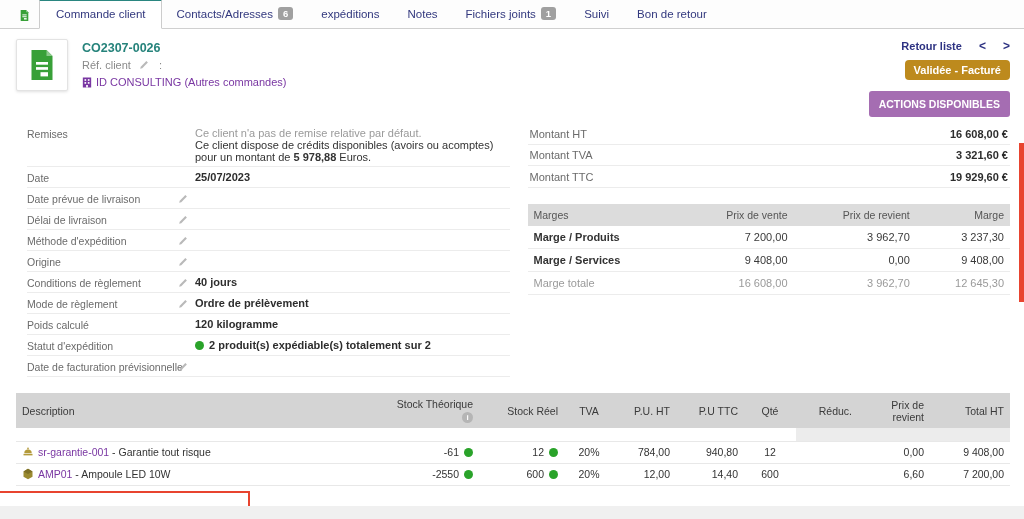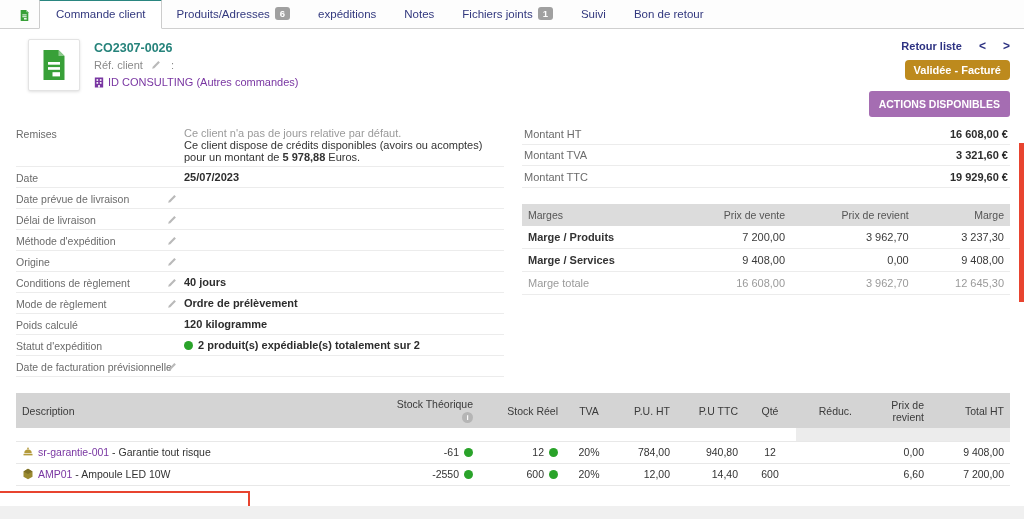--- a/index.html
+++ b/index.html
@@ -12,38 +12,38 @@
   .tabbar { display:flex; align-items:flex-end; height:29px; padding-left:18px;
             border-bottom:1px solid #cfcfcf; background:#fdfdfd; }
   .module-icon { margin:0 8px 6px 0; display:inline-flex; }
   .tab { padding:8px 14px 8px; color:#32387e; font-size:11.5px; cursor:pointer; white-space:nowrap; }
   .tab.active { background:#fff; border:1px solid #ccc; border-bottom:1px solid #fff;
                 border-top:2px solid #2a8680; margin-bottom:-1px; padding:7px 16px 8px; }
   .tab-badge { display:inline-block; background:#a0a0a0; color:#fff; font-size:9.5px; font-weight:700;
                border-radius:3px; padding:1px 5px; margin-left:5px; vertical-align:1px; }
 
   
-  .banner { display:flex; padding:10px 14px 2px 28px; }
+  .banner { display:flex; padding:10px 14px 2px 16px; }
   .photo-card { width:52px; height:52px; background:#fff; border:1px solid #e3e3e3; border-radius:2px;
                 box-shadow:0 1px 3px rgba(0,0,0,.12); display:flex; align-items:center; justify-content:center; }
   .ref-block { margin-left:14px; line-height:17px; padding-top:1px; }
   .order-ref { color:#26837b; font-weight:700; font-size:12.5px; }
   .muted-label { color:#8a8a8a; }
   .thirdparty-link { color:#7936a2; cursor:pointer; }
   .banner-right { margin-left:auto; text-align:right; }
   .back-list { color:#2d3282; font-weight:700; cursor:pointer; }
   .nav-arrow { color:#2d3282; font-weight:700; cursor:pointer; margin-left:14px; font-size:12px; }
   .status-badge { display:inline-block; background:#bd8a1d; color:#fff; font-weight:700; font-size:11px;
                   border-radius:4px; padding:4px 9px; margin-top:7px; }
   .actions-btn { display:inline-block; background:#a56db2; color:#fff; font-weight:700; font-size:10.5px;
                  border:none; border-radius:3px; padding:7px 10px; margin-top:11px; cursor:pointer;
                  font-family:Liberation Sans, sans-serif; }
 
   
-  .fields { display:flex; gap:18px; padding:4px 14px 0 16px; }
+  .fields { display:flex; gap:18px; padding:4px 14px 0 27px; }
   .fcol { flex:1; min-width:0; }
   .frow { display:flex; align-items:flex-start; border-bottom:1px solid #ececec; padding:4px 0 3px; min-height:19px; }
   .flabel { width:150px; min-width:150px; color:#6b6b6b; font-size:10.5px; padding-top:1px; white-space:nowrap; }
   .ficon { width:18px; min-width:18px; display:inline-flex; padding-top:2px; cursor:pointer; }
   .fvalue { color:#2d2d2d; font-weight:600; }
   .fvalue .line1 { display:block; color:#9a9a9a; font-weight:400; }
   .fvalue .line2 { display:block; color:#333; font-weight:400; }
   .dot { display:inline-block; width:9px; height:9px; border-radius:50%; background:#2aa32a; vertical-align:-1px; }
   .fvalue .dot { margin-right:5px; }
 
@@ -95,21 +95,21 @@
     <span class="module-icon">
       <svg width="13" height="13" viewBox="0 0 24 24">
           <path d="M5 2h10l4 4v16H5z" fill="#38a038"></path>
           <path d="M15 2v4h4z" fill="#8cc98c"></path>
           <rect x="8" y="10" width="8" height="1.8" fill="#fff"></rect>
           <rect x="8" y="13.4" width="8" height="1.8" fill="#fff"></rect>
           <rect x="11" y="16.8" width="5" height="2.6" fill="#fff"></rect>
         </svg>
     </span>
     <div class="tab active"><span>Commande client</span></div>
-    <div class="tab"><span>Produits/Adresses</span><span class="tab-badge">6</span></div>
+    <div class="tab"><span>Contacts/Adresses</span><span class="tab-badge">6</span></div>
     <div class="tab"><span>expéditions</span></div>
     <div class="tab"><span>Notes</span></div>
     <div class="tab"><span>Fichiers joints</span><span class="tab-badge">1</span></div>
     <div class="tab"><span>Suivi</span></div>
     <div class="tab"><span>Bon de retour</span></div>
   </div>
 
   <div class="banner">
     <div class="photo-card">
       <svg width="36" height="36" viewBox="0 0 24 24">
@@ -157,21 +157,21 @@
     </div>
   </div>
 
   <div class="fields">
 
     <div class="fcol">
       <div class="frow">
         <span class="flabel">Remises</span>
         <span class="ficon"></span>
         <span class="fvalue" style="font-weight:400">
-          <span class="line1">Ce client n'a pas de jours relative par défaut.</span>
+          <span class="line1">Ce client n'a pas de remise relative par défaut.</span>
           <span class="line2"><span>Ce client dispose de crédits disponibles (avoirs ou acomptes) pour un montant de </span><b>5 978,88</b><span> Euros.</span></span>
         </span>
       </div>
       <div class="frow">
         <span class="flabel">Date</span>
         <span class="ficon"></span>
         <span class="fvalue">25/07/2023</span>
       </div>
       <div class="frow">
         <span class="flabel">Date prévue de livraison</span>

